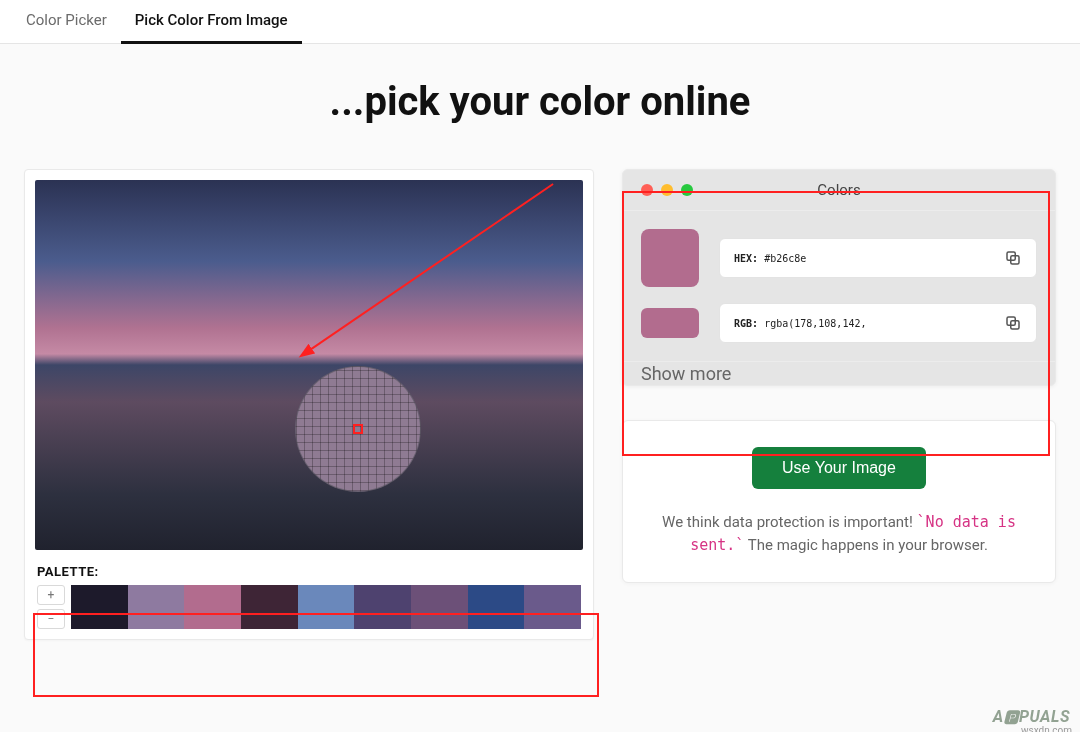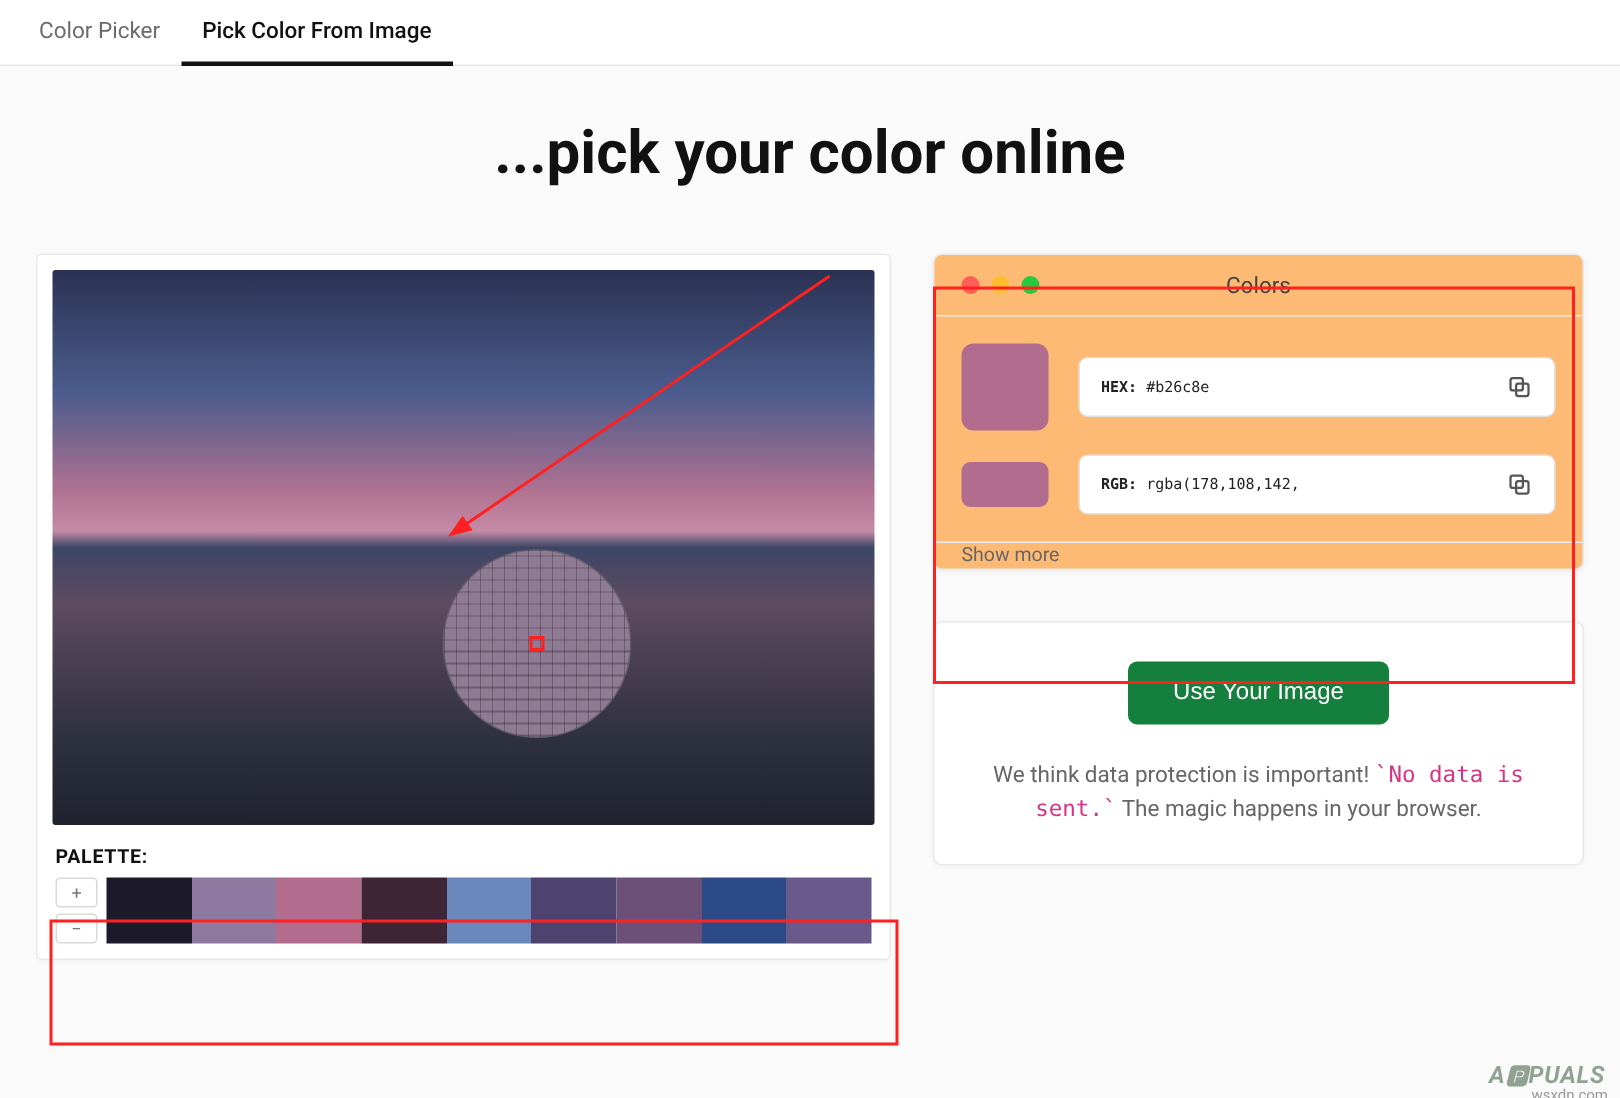--- a/index.html
+++ b/index.html
@@ -101,21 +101,21 @@
       border-radius:3px;
       font-size:12px;
       color:#777;
       display:flex; align-items:center; justify-content:center;
       cursor:pointer;
     }
     .palette-swatches { display:flex; flex:1; }
     .sw { flex:1; height:44px; }
     
     .colors-window {
-      background:#fdba74;
+      background:#e5e5e5;
       border:1px solid #e9e9e9;
       border-radius:6px;
       box-shadow: 0 1px 4px rgba(0,0,0,.06);
       position:relative;
     }
     .cw-titlebar {
       display:flex; align-items:center;
       padding:14px 18px;
       border-bottom:1px solid #ececec;
       position:relative;
@@ -140,21 +140,21 @@
       font-family: ui-monospace, Menlo, Consolas, monospace;
       font-size:10px;
       color:#222;
       background:#fff;
     }
     .code-box .lbl { font-weight:700; }
     .copy-icon { width:18px; height:18px; cursor:pointer; color:#555; flex-shrink:0; }
     .show-more {
       border-top:1px solid #ececec;
       padding:1px 18px;
-      font-size:13px;
+      font-size:18px;
       color:#666;
       cursor:pointer;
     }
     
     .cta-card {
       margin-top:34px;
       background:#fff;
       border:1px solid #e9e9e9;
       border-radius:6px;
       padding:26px 24px;

